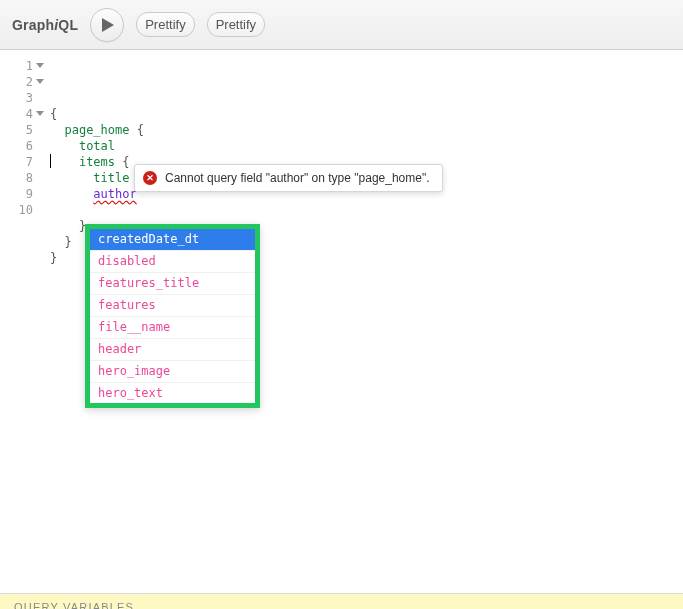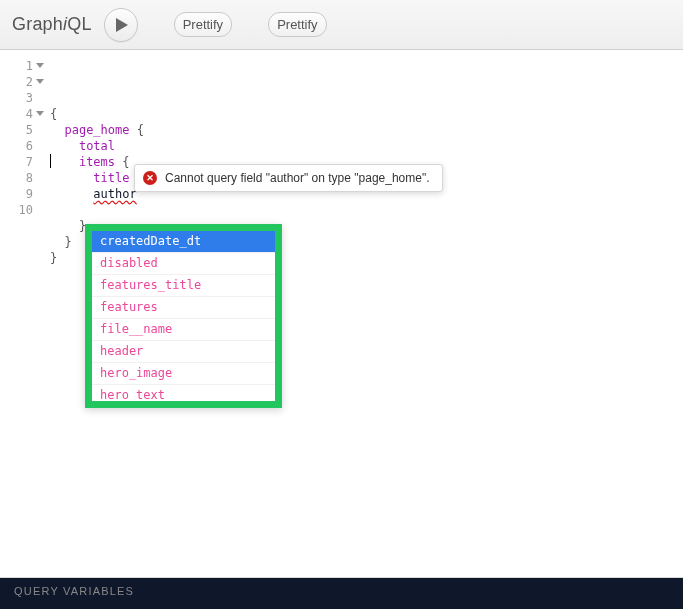--- a/index.html
+++ b/index.html
@@ -16,44 +16,44 @@
   .topbar {
     height: 50px;
     background: linear-gradient(#f7f7f7, #eeeeee);
     border-bottom: 1px solid #d0d0d0;
     display: flex;
     align-items: center;
     padding: 0 12px;
     gap: 12px;
   }
   .logo {
-    font-size: 18px;
+    font-size: 14px;
     color: #555;
     letter-spacing: 0.2px;
+    font-weight: bold;
   }
   .logo .em { font-style: italic; }
   .play-btn {
     width: 34px; height: 34px;
     border-radius: 50%;
     background: linear-gradient(#fdfdfd, #ececec);
     border: 1px solid #c8c8c8;
     display: flex; align-items: center; justify-content: center;
     cursor: pointer;
     box-shadow: 0 1px 0 rgba(0,0,0,0.05);
   }
   .play-btn svg { margin-left: 2px; }
   .tb-btn {
     background: linear-gradient(#fdfdfd, #f1f1f1);
     border: 1px solid #c9c9c9;
     border-radius: 12px;
     padding: 4px 8px;
     font-size: 13px;
     color: #555;
     cursor: pointer;
-    margin-left: 24px;
   }
   .editor-wrap {
     position: relative;
     height: 531px;
     display: flex;
   }
   .gutter {
     width: 36px;
     background: #fff;
     padding-top: 8px;
@@ -78,22 +78,22 @@
     flex: 1;
     padding-top: 8px;
     padding-left: 14px;
     font-family: Menlo, Consolas, monospace;
     font-size: 12px;
     line-height: 16px;
     position: relative;
     white-space: pre;
   }
   .t-brace { color: #555; }
-  .t-field { color: #a21caf; }
-  .t-err { color: #0f172a; text-decoration: underline wavy #d11; text-underline-offset: 2px; }
+  .t-field { color: #15803d; }
+  .t-err { color: #6d28d9; text-decoration: underline wavy #d11; text-underline-offset: 2px; }
   .cursor-line {
     position: absolute;
     left: 14px;
     top: calc(8px + 16px * 6);
     width: 1px; height: 14px;
     background: #000;
   }
   .error-tip {
     position: absolute;
     left: 134px;
@@ -117,47 +117,47 @@
     align-items: center;
     justify-content: center;
     color: #fff;
     font-size: 9px;
     font-weight: bold;
   }
   .autocomplete {
     position: absolute;
     left: 85px;
     top: 174px;
-    width: 197px;
+    width: 175px;
     max-height: 184px;
     overflow: hidden;
     background: #fff;
-    border: 7px solid #22c55e;
+    border: 5px solid #22c55e;
     box-shadow: 0 2px 8px rgba(0,0,0,0.18);
     font-family: Menlo, Consolas, monospace;
     font-size: 12px;
   }
   .ac-item {
     padding: 3px 8px;
     color: #ec4899;
     border-bottom: 1px solid #f0f0f0;
     cursor: pointer;
     line-height: 15px;
     white-space: nowrap;
     overflow: hidden;
   }
   .ac-item.selected {
     background: #2f7dea;
     color: #fff;
   }
   .vars-bar {
     position: absolute;
     bottom: 0; left: 0; right: 0;
-    height: 32px;
-    background: #0f172a;
+    height: 16px;
+    background: #fef9c3;
     border-top: 1px solid #d7d7d7;
     padding: 7px 14px;
     font-size: 11px;
     letter-spacing: 1.2px;
     color: #888;
     text-transform: uppercase;
     cursor: ns-resize;
   }
 </style>
 </head>

